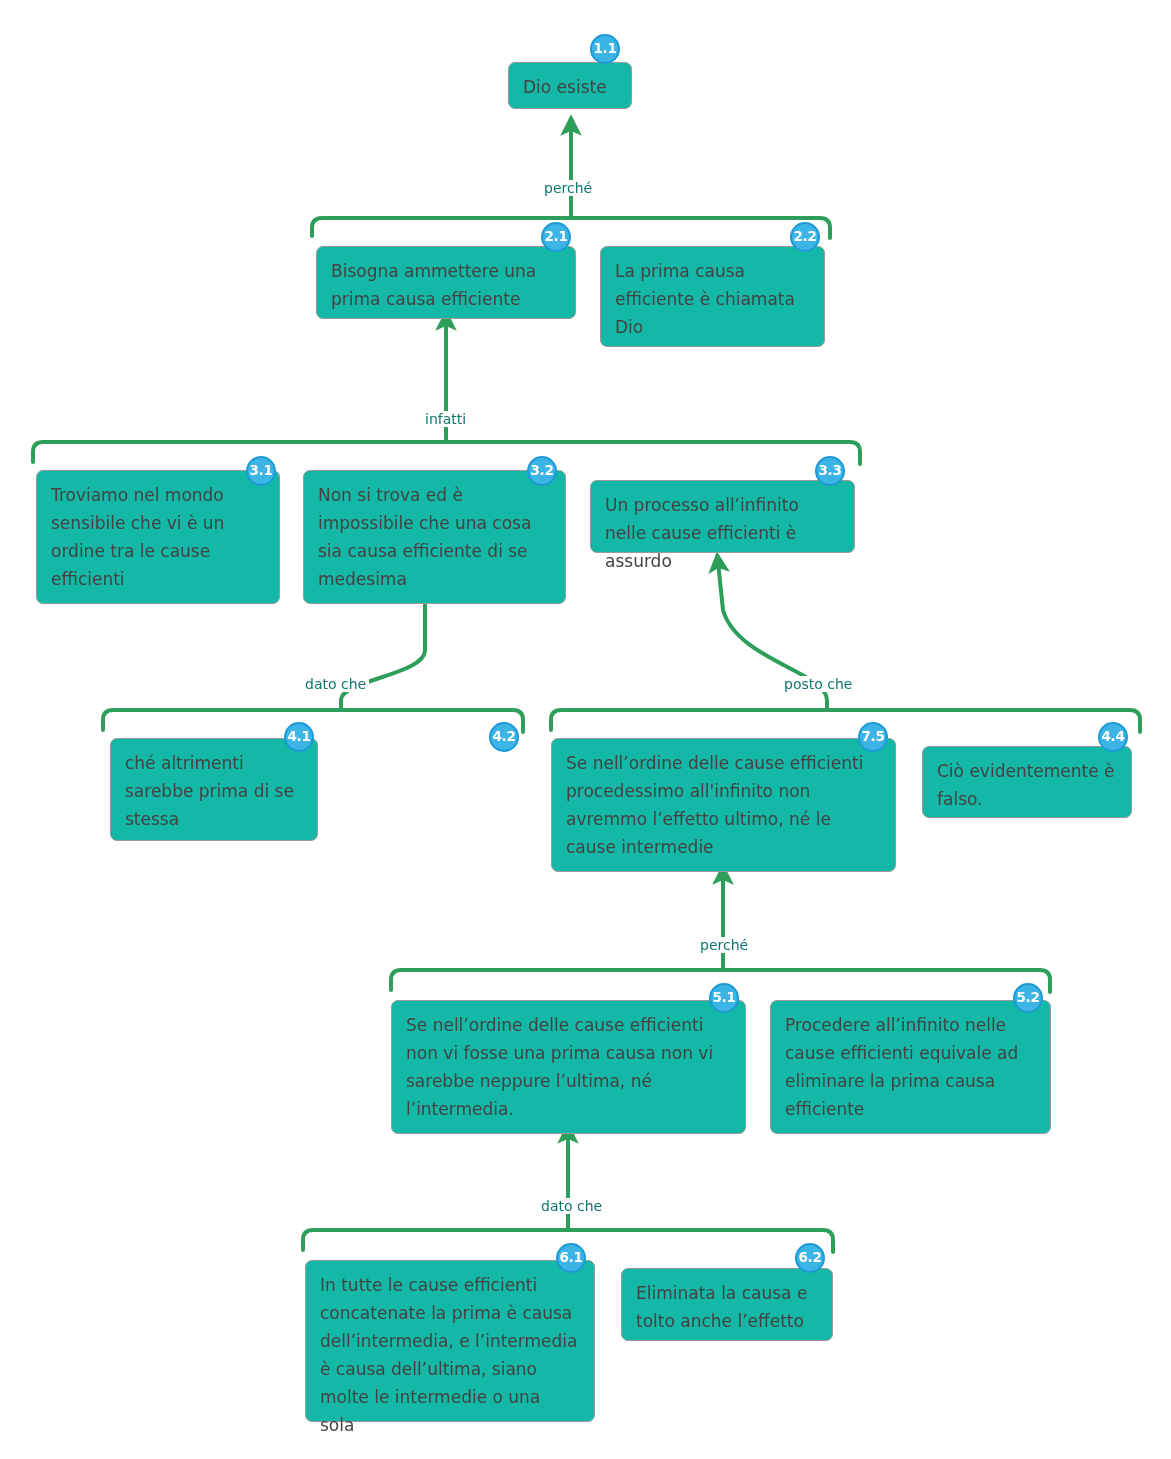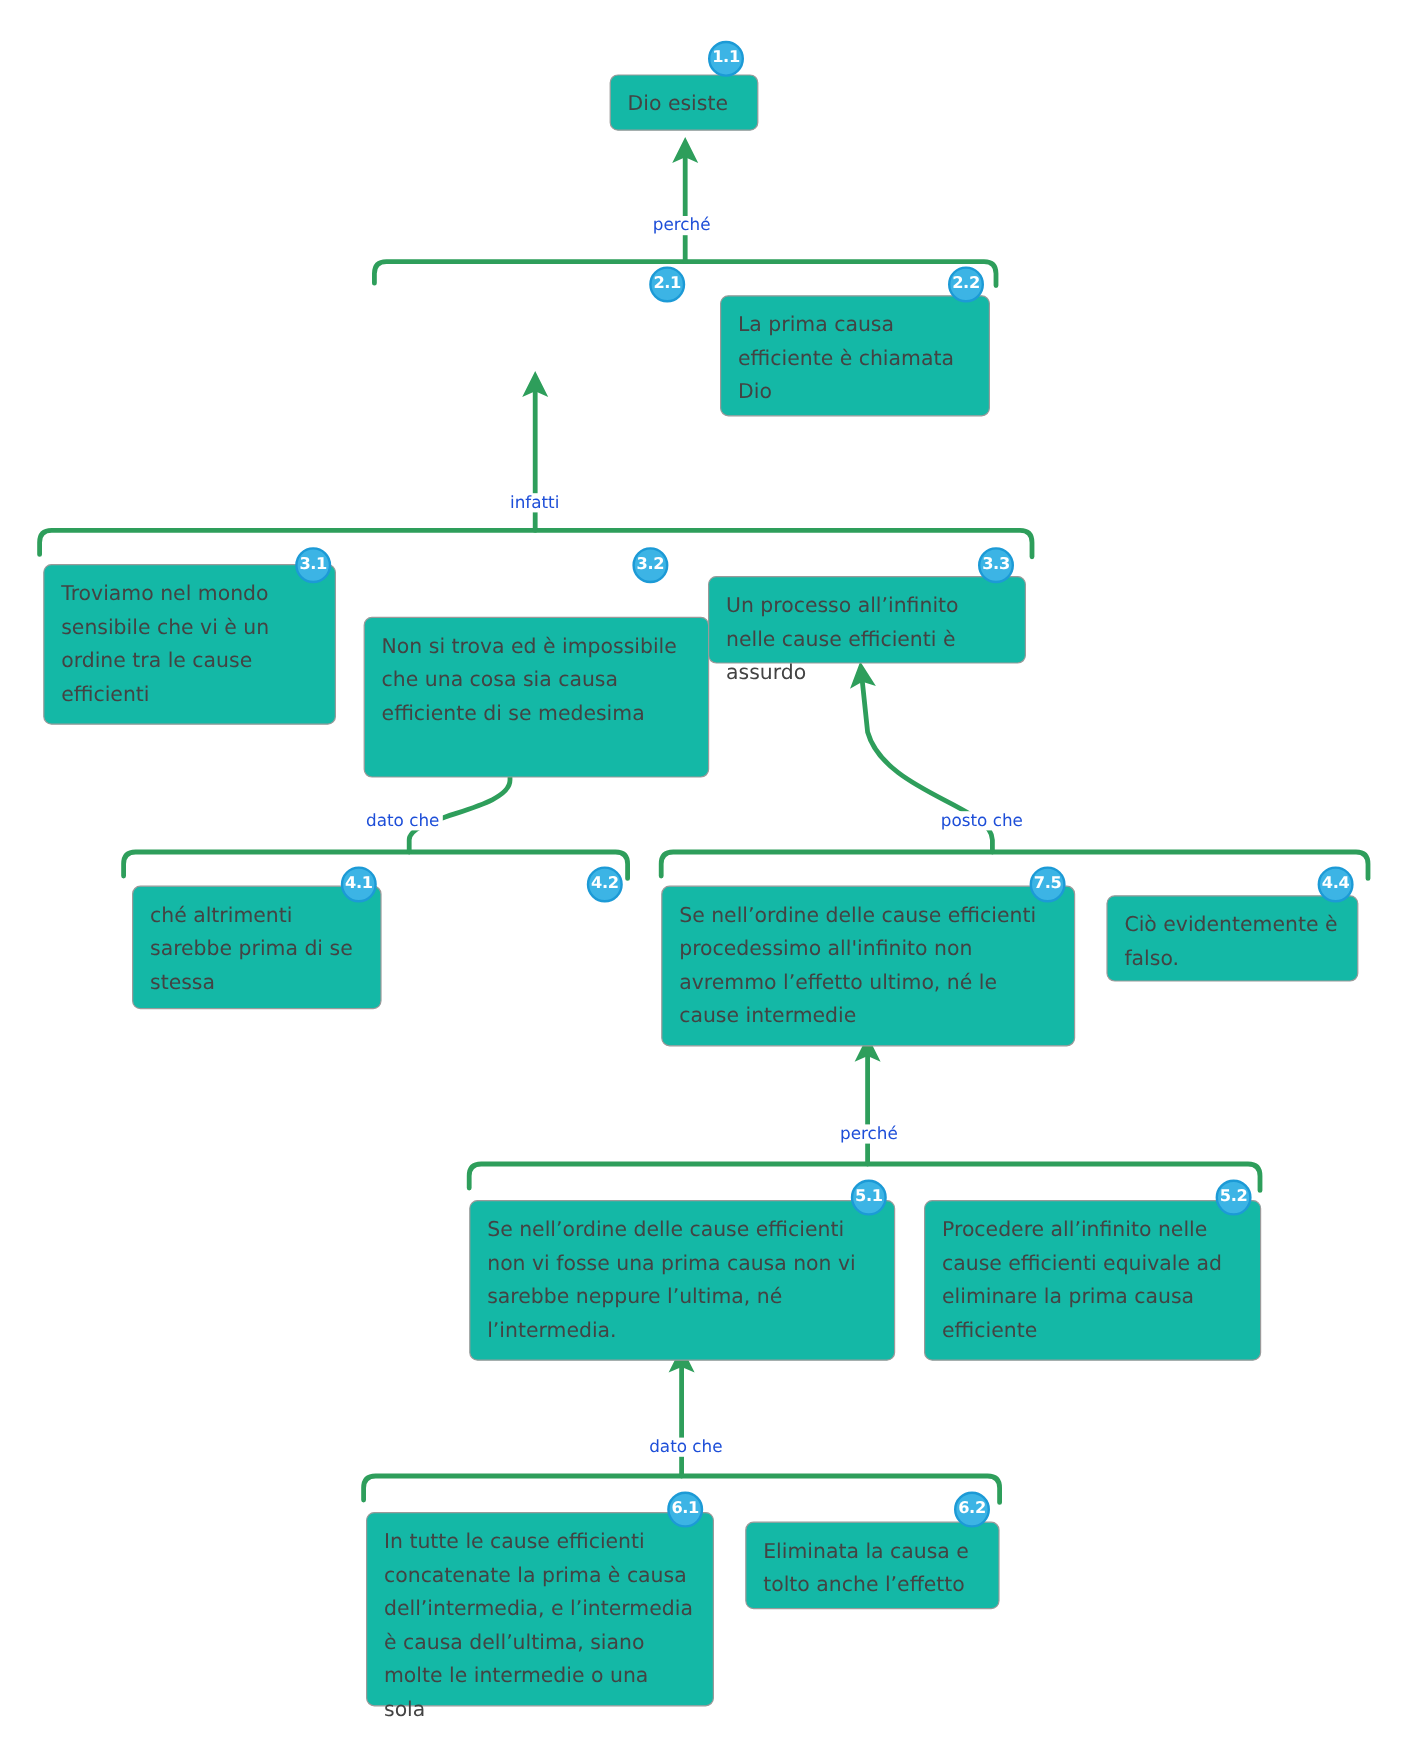--- a/index.html
+++ b/index.html
@@ -52,21 +52,21 @@
     color: #ffffff;
     font-size: 13.5px;
     font-weight: bold;
     line-height: 25px;
     text-align: center;
     z-index: 9;
     letter-spacing: -0.3px;
   }
   .edge-label {
     position: absolute;
-    color: #1d4ed8;
+    color: #0f766e;
     font-size: 14px;
     line-height: 16px;
     white-space: nowrap;
     z-index: 8;
     background: #ffffff;
     padding: 0 3px;
   }
 </style>
 </head>
 <body>
@@ -101,33 +101,36 @@
       <path d="M 568 1230 L 568 1133" marker-end="url(#arrowGreen)"></path>
 
     </g>
   </svg>
 
   <div class="node" style="left:508px; top:62px; width:124px; height:47px;">
     <span class="node-text">Dio esiste</span>
   </div>
   <div class="badge" style="left:590px; top:34px;">1.1</div>
 
+  <div class="node" style="left:316px; top:246px; width:260px; height:73px;">
+    <span class="node-text">Bisogna ammettere una prima causa efficiente</span>
+  </div>
   <div class="badge" style="left:541px; top:222px;">2.1</div>
 
   <div class="node" style="left:600px; top:246px; width:225px; height:101px;">
     <span class="node-text">La prima causa efficiente è chiamata Dio</span>
   </div>
   <div class="badge" style="left:790px; top:222px;">2.2</div>
 
   <div class="node" style="left:36px; top:470px; width:244px; height:134px;">
     <span class="node-text">Troviamo nel mondo sensibile che vi è un ordine tra le cause efficienti</span>
   </div>
   <div class="badge" style="left:246px; top:456px;">3.1</div>
 
-  <div class="node" style="left:303px; top:470px; width:288px; height:134px;margin-top:44px;">
+  <div class="node" style="left:303px; top:470px; width:263px; height:134px;">
     <span class="node-text">Non si trova ed è impossibile che una cosa sia causa efficiente di se medesima</span>
   </div>
   <div class="badge" style="left:527px; top:456px;">3.2</div>
 
   <div class="node" style="left:590px; top:480px; width:265px; height:73px;">
     <span class="node-text">Un processo all’infinito nelle cause efficienti è assurdo</span>
   </div>
   <div class="badge" style="left:815px; top:456px;">3.3</div>
 
   <div class="node" style="left:110px; top:738px; width:208px; height:103px;">

